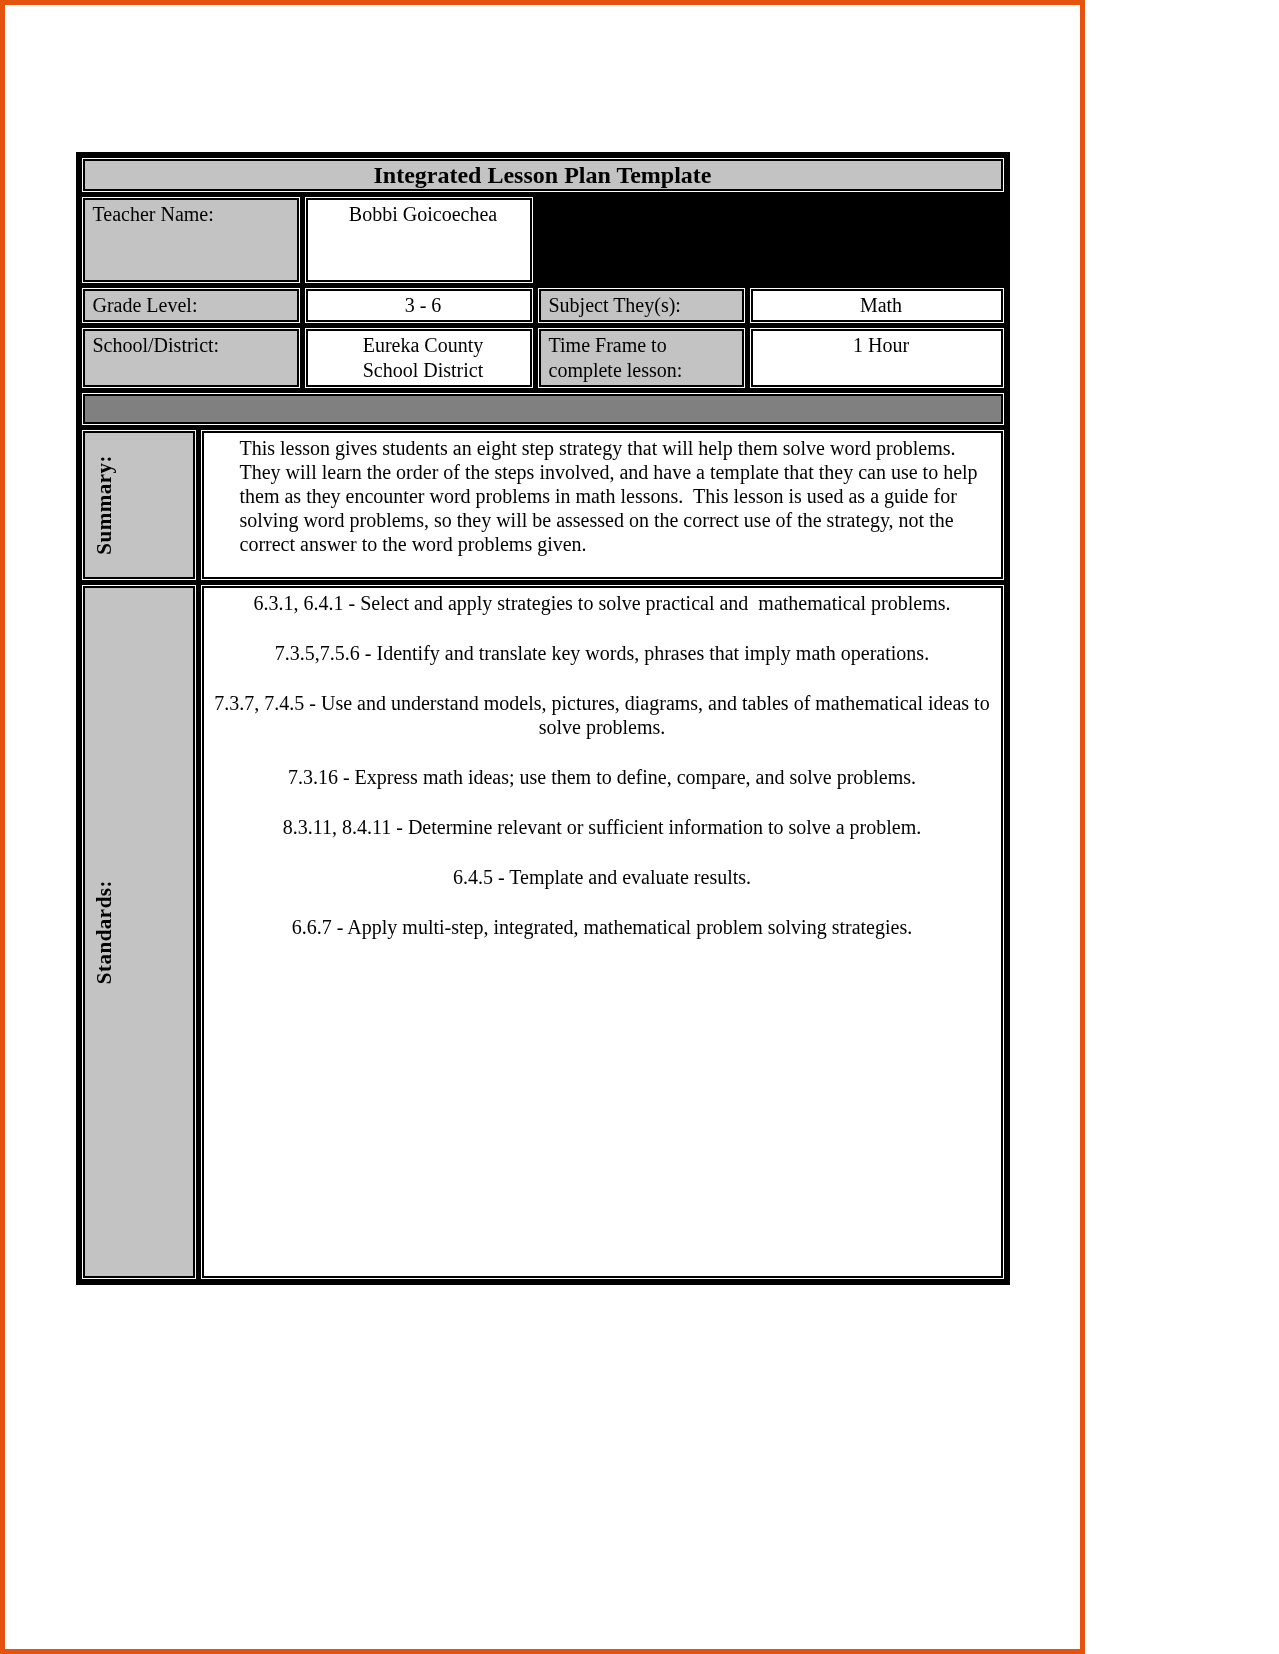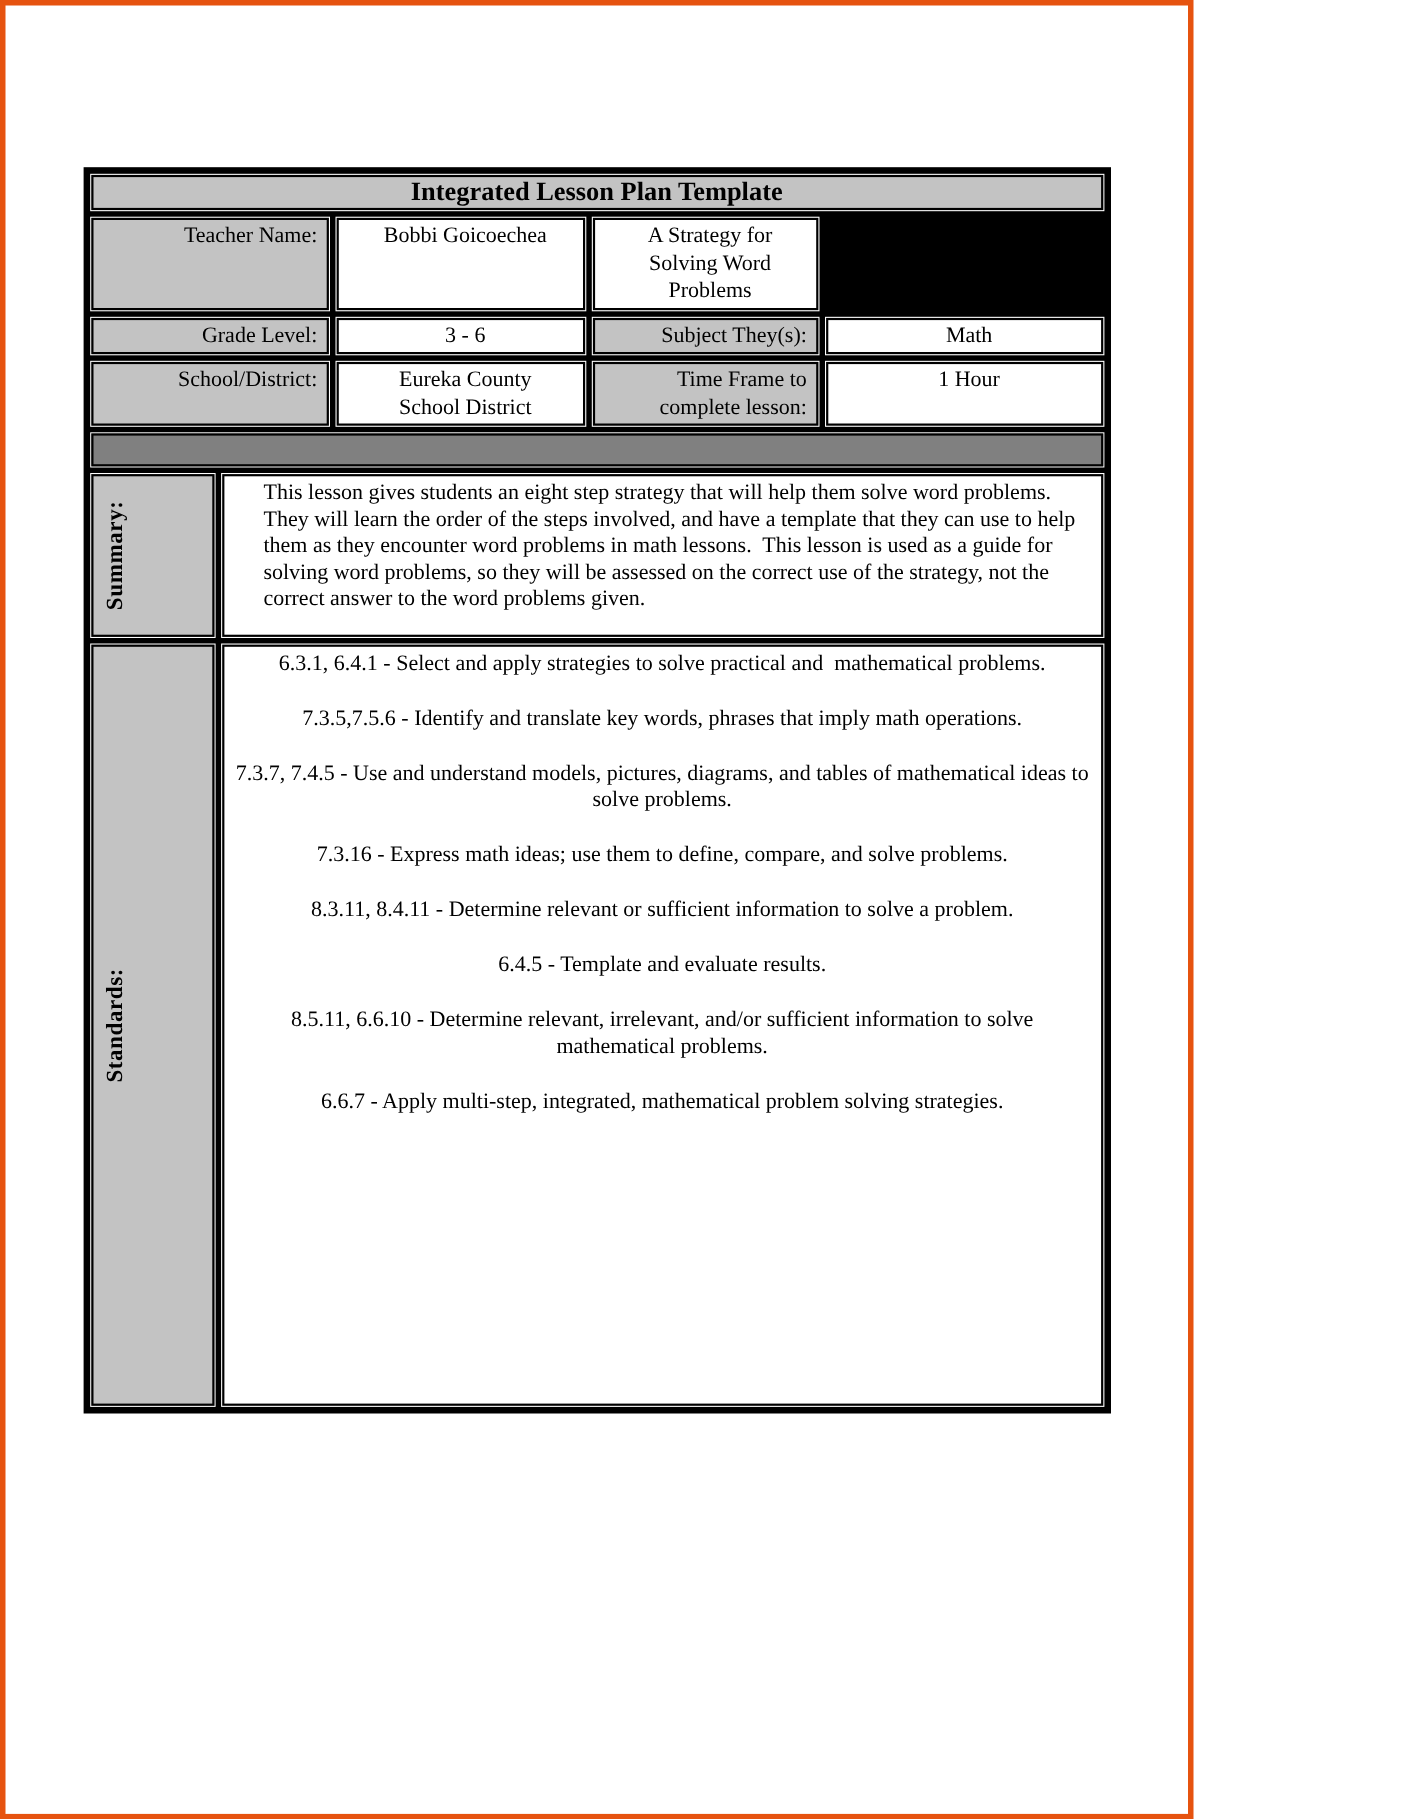--- a/index.html
+++ b/index.html
@@ -44,21 +44,21 @@
   }
   .cell.gray { background: var(--label-bg); }
   .title-cell {
     height: 32px;
     font-size: 24px;
     font-weight: bold;
     text-align: center;
     padding: 1px 4px;
     line-height: 27px;
   }
-  .label-cell { text-align: right; white-space: pre-line; }
+  .label-cell { text-align: left; white-space: pre-line; }
   .value-cell { text-align: center; white-space: pre-line; padding-left: 17px; }
   .r1 .cell { min-height: 84px; }
   .r2 .cell { min-height: 29px; }
   .r3 .cell { min-height: 58px; }
   .divider {
     background: var(--divider-bg);
     height: 30px;
     padding: 0;
   }
   .section-label-cell {
@@ -93,23 +93,20 @@
 <div class="page">
   <div class="doc-table">
 
     <div class="row r-title">
       <div class="cell gray title-cell">Integrated Lesson Plan Template</div>
     </div>
 
     <div class="row r-fields r1">
       <div class="cell gray label-cell">Teacher Name:</div>
       <div class="cell value-cell">Bobbi Goicoechea</div>
-      <div class="cell value-cell">A Strategy for
-Solving Word
-Problems</div>
     </div>
 
     <div class="row r-fields r2">
       <div class="cell gray label-cell">Grade Level:</div>
       <div class="cell value-cell">3 - 6</div>
       <div class="cell gray label-cell">Subject They(s):</div>
       <div class="cell value-cell">Math</div>
     </div>
 
     <div class="row r-fields r3">
@@ -138,19 +135,18 @@
       <div class="cell gray section-label-cell">
         <span class="vtext">Standards:</span>
       </div>
       <div class="cell content-cell standards-content">
         <p class="para">6.3.1, 6.4.1 - Select and apply strategies to solve practical and  mathematical problems.</p>
         <p class="para">7.3.5,7.5.6 - Identify and translate key words, phrases that imply math operations.</p>
         <p class="para">7.3.7, 7.4.5 - Use and understand models, pictures, diagrams, and tables of mathematical ideas to solve problems.</p>
         <p class="para">7.3.16 - Express math ideas; use them to define, compare, and solve problems.</p>
         <p class="para">8.3.11, 8.4.11 - Determine relevant or sufficient information to solve a problem.</p>
         <p class="para">6.4.5 - Template and evaluate results.</p>
-        <p class="para">8.5.11, 6.6.10 - Determine relevant, irrelevant, and/or sufficient information to solve mathematical problems.</p>
         <p class="para">6.6.7 - Apply multi-step, integrated, mathematical problem solving strategies.</p>
       </div>
     </div>
 
   </div>
 </div>
 
 </body></html>

